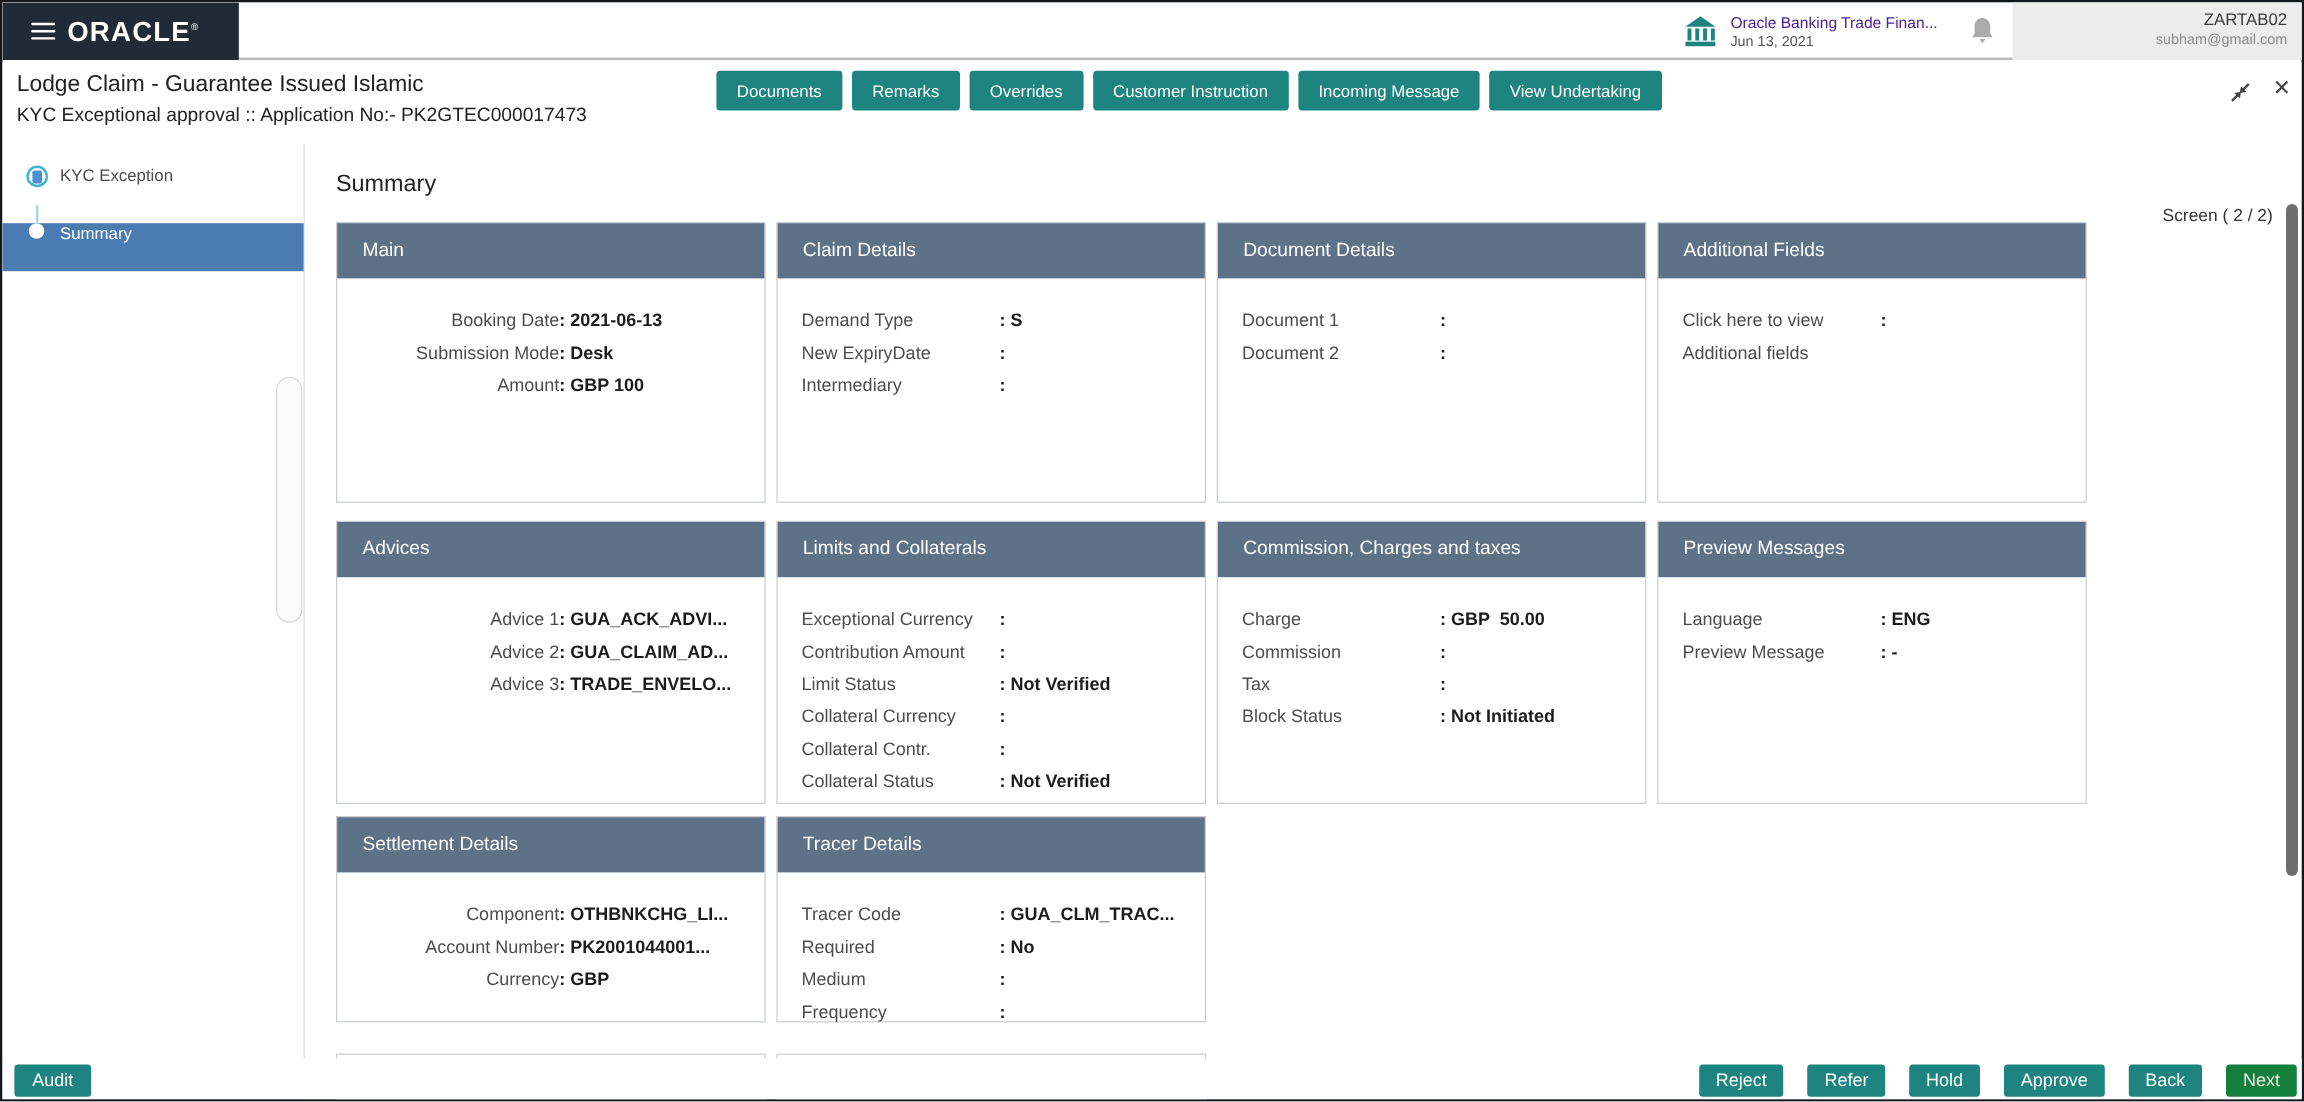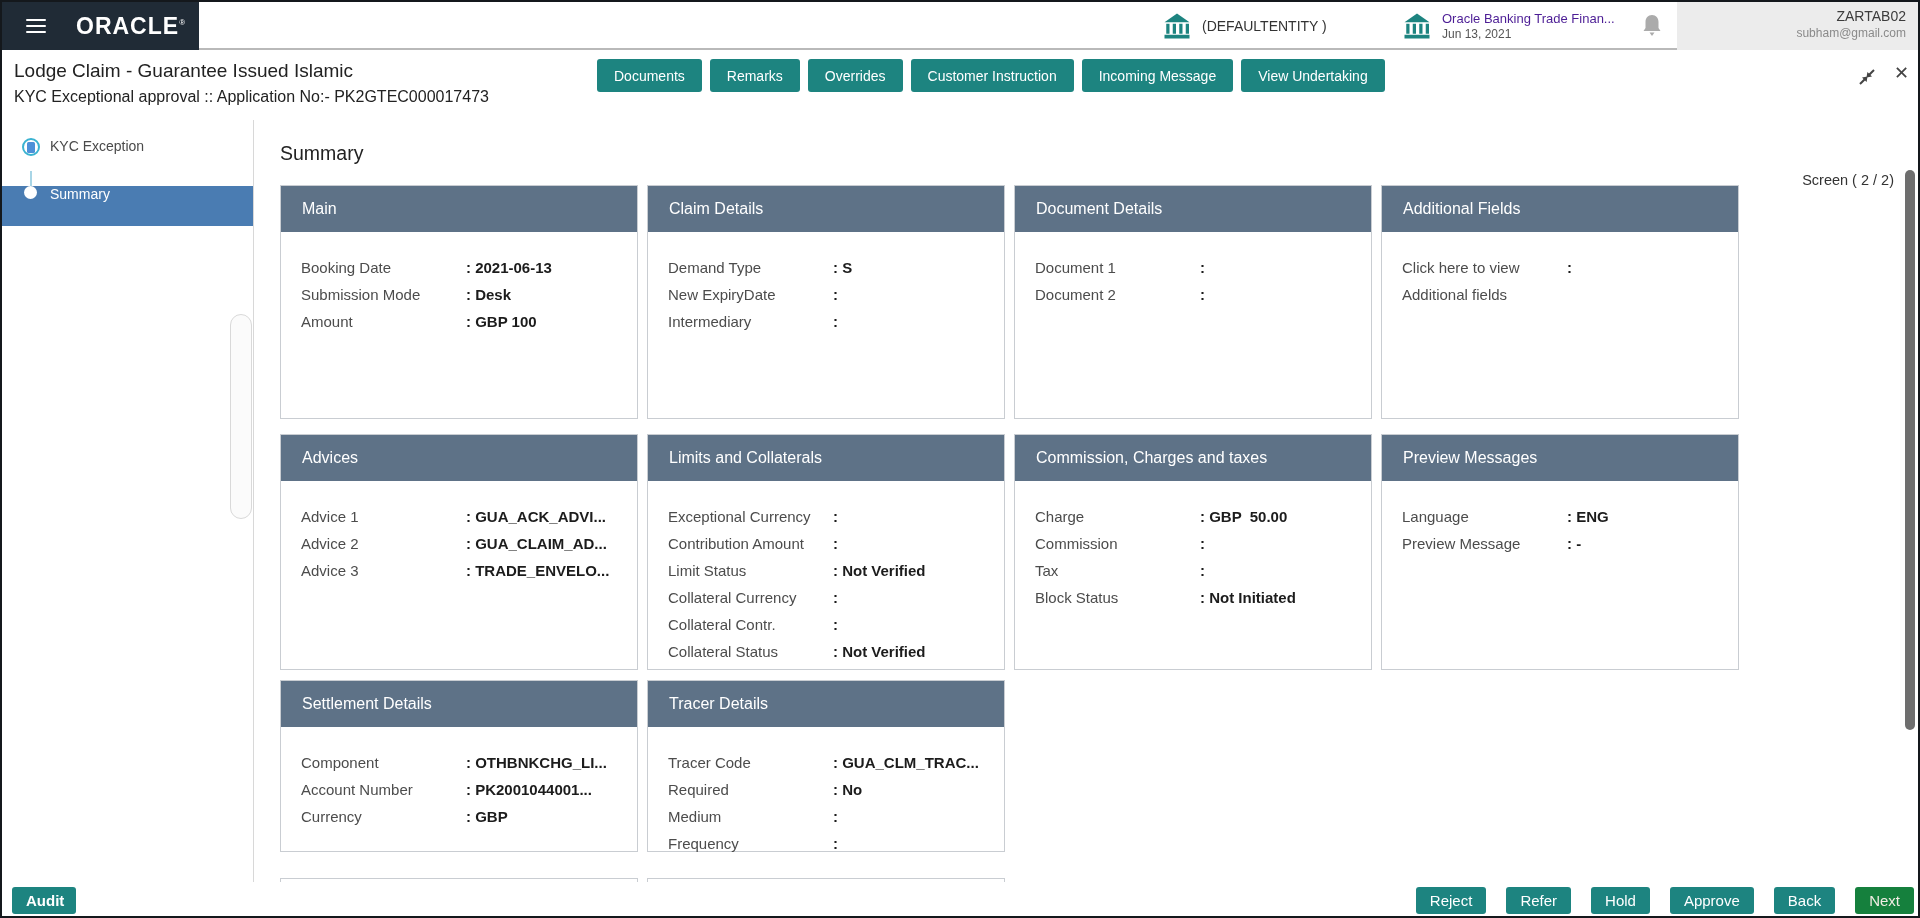--- a/index.html
+++ b/index.html
@@ -6,21 +6,21 @@
   *{box-sizing:border-box;font-family:"Liberation Sans",sans-serif;}
   .app{position:relative;width:1920px;height:918px;background:#fff;overflow:hidden;
        border:2px solid #14181c;}
   
   .navbar{position:absolute;left:0;top:0;width:100%;height:48px;background:#fff;
           border-bottom:2px solid #b9b9b9;}
   .brandblock{position:absolute;left:0;top:0;width:197px;height:48px;background:#202b36;
           display:flex;align-items:center;}
   .hamburger{margin-left:24px;width:20px;cursor:pointer;}
   .hamburger div{height:2.5px;background:#fff;margin:3.5px 0;border-radius:1px;}
-  .brand{color:#fff;font-size:23px;font-weight:700;letter-spacing:1px;margin-left:30px;}
+  .brand{color:#fff;font-size:23px;font-weight:700;letter-spacing:1px;margin-left:10px;}
   .brand sup{font-size:8px;font-weight:400;}
   .nav-entity{position:absolute;top:0;height:48px;display:flex;align-items:center;gap:10px;}
   .nav-entity.e1{left:1160px;}
   .nav-entity.e2{left:1400px;}
   .entity-label{font-size:14px;color:#333;}
   .app-name{font-size:13px;color:#4c1d95;line-height:16px;}
   .app-date{font-size:12px;color:#555;line-height:15px;}
   .bell{position:absolute;left:1638px;top:11px;cursor:pointer;}
   .userbox{position:absolute;left:1675px;top:0;width:243px;height:48px;background:#ececec;
            text-align:right;padding:6px 14px 0 0;}
@@ -49,38 +49,38 @@
   .step2 .dot{position:absolute;left:22px;width:13px;height:13px;background:#fff;border-radius:50%;}
   .step2 .step-lbl{color:#fff;}
   
   .side-scroll{position:absolute;left:228px;top:312px;width:22px;height:205px;background:#fbfbfb;
                border:1px solid #d9d9d9;border-radius:11px;z-index:3;cursor:pointer;}
   
   .content{position:absolute;left:252px;top:118px;right:0;bottom:0;background:#fff;}
   .summary-h{position:absolute;left:26px;top:22px;font-size:19.5px;color:#222;}
   .screen-ind{position:absolute;right:24px;top:28px;font-size:14.5px;color:#333;margin-top:24px;}
   .card{position:absolute;width:358px;background:#fff;border:1px solid #c9cdd2;}
-  .c1{left:26px;}.c2{left:393px;}.c3{left:760px;}.c4{left:1127px;}
+  .c1{left:26px;text-align:right;}.c2{left:393px;}.c3{left:760px;}.c4{left:1127px;}
   .r1{top:65px;height:234px;}
   .r2{top:314px;height:236px;}
   .r3{top:560px;height:172px;}
   .r4{top:758px;height:50px;}
   .card-h{height:46px;background:#5e7287;color:#fff;font-size:16px;display:flex;
           align-items:center;padding-left:21px;}
   .card-b{padding:22px 18px 0 20px;}
   .frow{display:flex;align-items:flex-start;line-height:27px;font-size:15px;}
   .l{width:165px;flex:0 0 165px;color:#4c4c4c;}
   .l.linklike{cursor:pointer;}
   .v{font-weight:700;color:#1c1c1c;white-space:pre-wrap;}
   
   .footer{position:absolute;left:0;top:880px;width:1920px;height:38px;background:#fff;
           border-bottom:4px solid #101418;z-index:10;}
   .fbtn{height:27px;background:#1d8480;color:#fff;font-size:15px;border:none;border-radius:3px;
         padding:0 14px;cursor:pointer;white-space:nowrap;}
-  .audit{position:absolute;left:10px;top:5px;width:64px;font-weight:bold;}
+  .audit{position:absolute;left:10px;top:5px;width:64px;}
   .fgroup{position:absolute;right:8px;top:5px;display:flex;gap:20px;}
   .fbtn.disabled{background:#15803d;color:#f1ece3;cursor:default;}
   
   .page-scroll{position:absolute;left:1903px;top:168px;width:10px;height:560px;background:#6e6e6e;
                border-radius:5px;z-index:12;cursor:pointer;}
   svg{display:block;}
 </style>
 </head>
 <body>
 
@@ -89,31 +89,20 @@
   <div class="navbar">
     <div class="brandblock">
       <div class="hamburger">
         <div></div>
           <div></div>
           <div></div>
       </div>
       <div class="brand"><span>ORACLE</span><sup>®</sup></div>
     </div>
 
-    <div class="nav-entity e1">
-      <svg width="30" height="30" viewBox="0 0 24 24">
-        <polygon points="12,2 2,9 22,9" fill="#1d8480"></polygon>
-        <rect x="3.4" y="10.2" width="2.6" height="8" fill="#1d8480"></rect>
-        <rect x="8.6" y="10.2" width="2.6" height="8" fill="#1d8480"></rect>
-        <rect x="13.8" y="10.2" width="2.6" height="8" fill="#1d8480"></rect>
-        <rect x="19" y="10.2" width="2.6" height="8" fill="#1d8480"></rect>
-        <rect x="2" y="19" width="20" height="3" fill="#1d8480"></rect>
-      </svg>
-      <span class="entity-label">(DEFAULTENTITY )</span>
-    </div>
 
     <div class="nav-entity e2">
       <svg width="30" height="30" viewBox="0 0 24 24">
         <polygon points="12,2 2,9 22,9" fill="#1d8480"></polygon>
         <rect x="3.4" y="10.2" width="2.6" height="8" fill="#1d8480"></rect>
         <rect x="8.6" y="10.2" width="2.6" height="8" fill="#1d8480"></rect>
         <rect x="13.8" y="10.2" width="2.6" height="8" fill="#1d8480"></rect>
         <rect x="19" y="10.2" width="2.6" height="8" fill="#1d8480"></rect>
         <rect x="2" y="19" width="20" height="3" fill="#1d8480"></rect>
       </svg>

